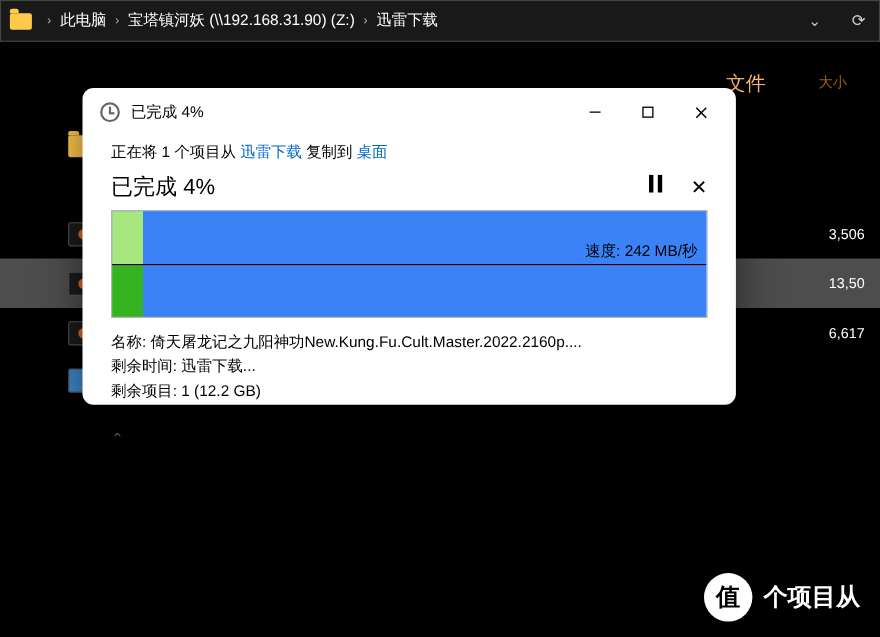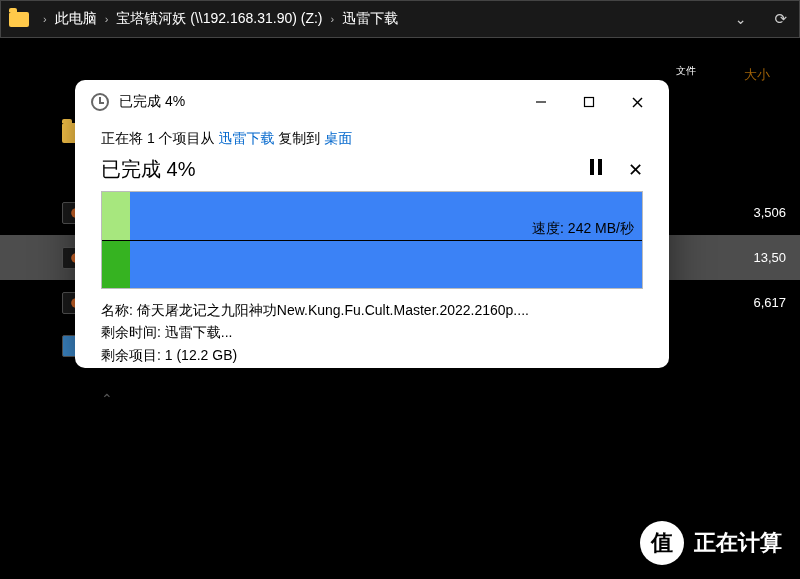--- a/index.html
+++ b/index.html
@@ -32,21 +32,21 @@
     .file-list { position: absolute; top: 110px; left: 0; right: 0; }
     .file-row { display: flex; align-items: center; height: 45px; padding: 0 14px 0 62px; }
     .file-row.sel { background: #4d4d4d; }
     .thumb { width: 28px; height: 22px; background: #1b1b1b; border: 1px solid #555;
       border-radius: 2px; display: flex; align-items: center; justify-content: center; }
     .thumb svg { width: 12px; height: 12px; }
     .thumb.pic { background: #3c87c7; }
     .folder-thumb { width: 28px; height: 20px; background: #ffc94a; border-radius: 2px; position:relative; }
     .folder-thumb:before{content:"";position:absolute;top:-4px;left:0;width:10px;height:4px;background:#ffc94a;border-radius:2px 2px 0 0;}
     .size-col { margin-left: auto; font-size: 13px; color: #fff; }
-    .file-type-label { position:absolute; right:104px; top:64px; font-size:10px; color:#ffffff;}
+    .file-type-label { position:absolute; right:104px; top:64px; font-size:18px; color:#fdba74;}
     
     .dialog {
       position: absolute; left: 75px; top: 80px; width: 594px; height: 288px;
       background: #fff; border-radius: 10px; box-shadow: 0 8px 40px rgba(0,0,0,.5);
       color: #000; padding: 0;
     }
     .dlg-title { display: flex; align-items: center; height: 44px; padding: 0 10px 0 16px; }
     .dlg-title .ico { width:18px;height:18px;border:2px solid #666;border-radius:50%;margin-right:10px;position:relative;}
     .dlg-title .ico:before{content:"";position:absolute;left:6px;top:2px;width:2px;height:6px;background:#666;}
     .dlg-title .ico:after{content:"";position:absolute;left:6px;top:7px;width:5px;height:2px;background:#666;}
@@ -186,14 +186,14 @@
     </div>
     <div class="more">
       <span class="chev">⌃</span>
       <span>简略信息</span>
     </div>
   </div>
 </div>
 
 <div class="watermark">
   <div class="wm-circle">值</div>
-  <div class="wm-text">正在计算</div>
+  <div class="wm-text">个项目从</div>
 </div>
 
 </body></html>

